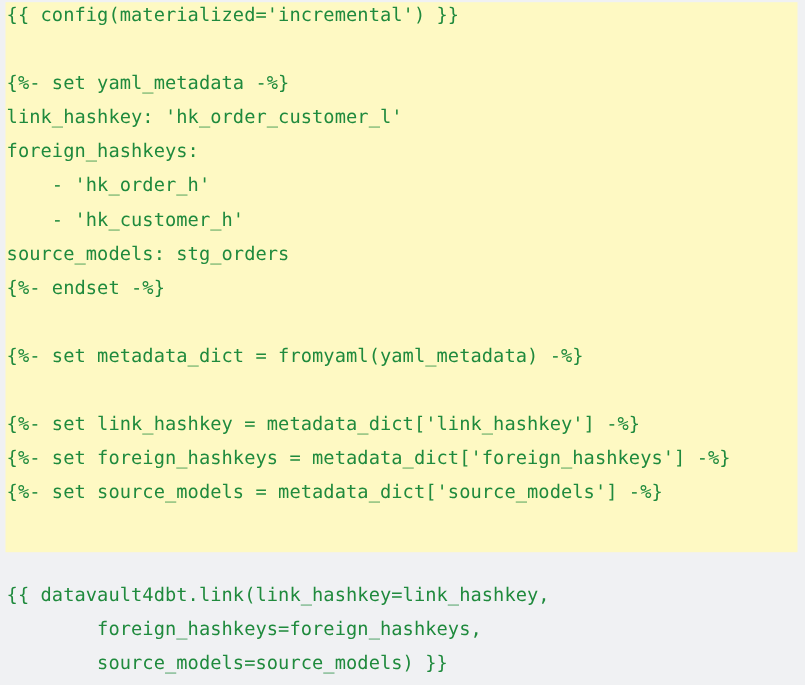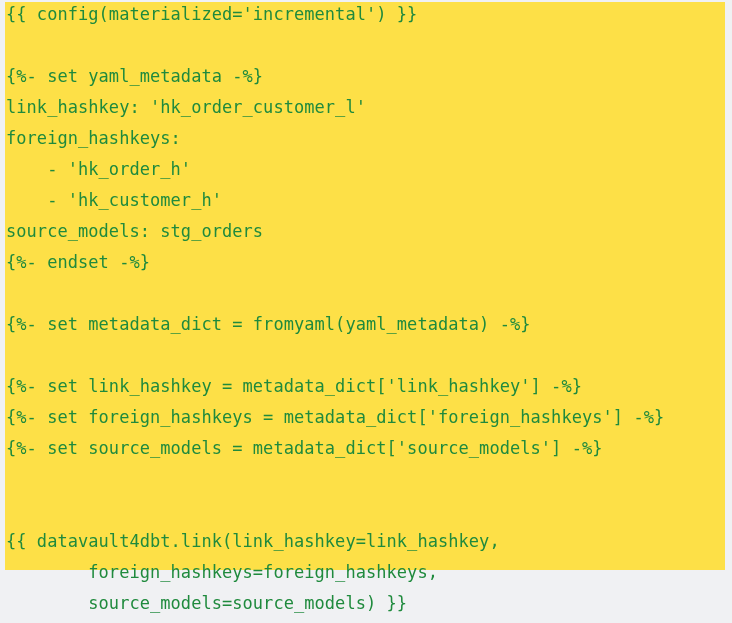--- a/index.html
+++ b/index.html
@@ -8,22 +8,22 @@
       width: 732px;
       height: 623px;
       overflow: hidden;
       background: #f0f1f3;
     }
     .frame {
       position: absolute;
       left: 5px;
       top: 2px;
       width: 720px;
-      height: 568px;
-      background: #fde047;
+      height: 500px;
+      background: #fef9c3;
     }
     .code {
       position: absolute;
       left: 1px;
       top: -3px;
       margin: 0;
       padding: 0;
       font-family: "DejaVu Sans Mono", "Liberation Mono", monospace;
       font-size: 17px;
       line-height: 31px;

